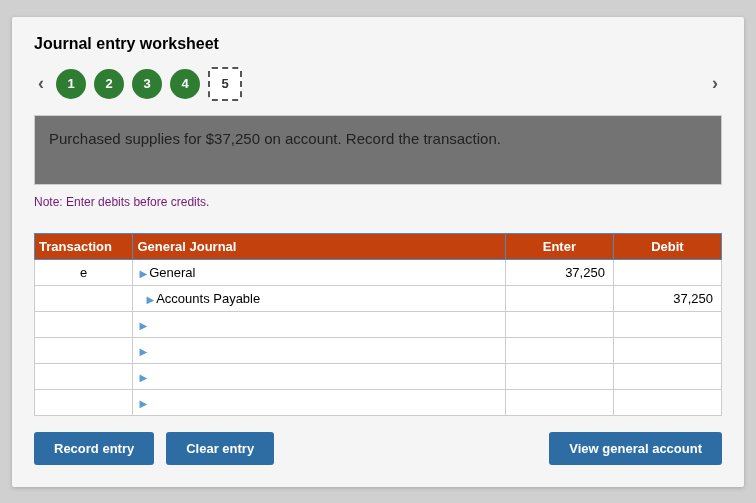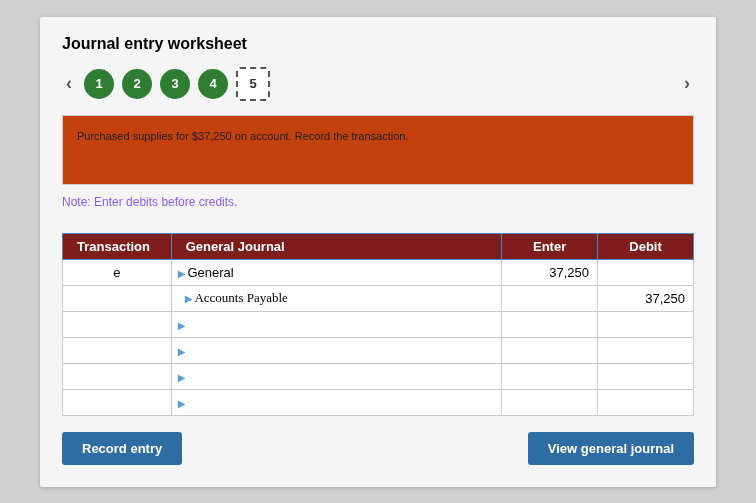--- a/index.html
+++ b/index.html
@@ -8,21 +8,21 @@
       font-size: 13px;
       background: #d0d0d0;
       display: flex;
       justify-content: center;
       align-items: center;
       min-height: 503px;
       width: 756px;
     }
     .main-card {
       background: #f5f5f5;
-      width: 676px;
+      width: 732px;
       padding: 18px 22px 22px 22px;
       border-radius: 2px;
       box-shadow: 0 1px 4px rgba(0,0,0,0.2);
     }
     .page-title {
       font-weight: bold;
       font-size: 16px;
       margin-bottom: 14px;
     }
     .nav-row {
@@ -60,43 +60,43 @@
       border-radius: 4px;
       width: 34px;
       height: 34px;
     }
     .nav-spacer { flex: 1; }
     .nav-arrow-right {
       margin-left: auto;
     }
     .description-box {
       border: 1px solid #ccc;
-      background: #c2410c;
+      background: #737373;
       padding: 12px 14px;
       margin-bottom: 10px;
       min-height: 70px;
       line-height: 1.5;
-      font-size: 11px;
+      font-size: 15px;
       color: #222;
     }
     .note-text {
-      color: #8b5cf6;
+      color: #701a75;
       font-size: 12px;
       margin-bottom: 24px;
     }
     .journal-table {
       width: 100%;
       border-collapse: collapse;
       margin-bottom: 16px;
     }
     .journal-table th {
-      background: #7f1d1d;
+      background: #c2410c;
       color: white;
       border: 1px solid #4a8bc4;
-      padding: 5px 14px;
+      padding: 5px 4px;
       text-align: center;
       font-size: 13px;
     }
     .journal-table th.left { text-align: left; }
     .journal-table td {
       border: 1px solid #ccc;
       padding: 4px 6px;
       height: 26px;
       font-size: 13px;
       background: white;
@@ -113,21 +113,20 @@
       text-align: right;
       padding-right: 8px;
     }
     .journal-table td.credit-col {
       width: 90px;
       text-align: right;
       padding-right: 8px;
     }
     .journal-table td.indent {
       padding-left: 13px;
-      font-family: Liberation Serif, serif;
     }
     .tri {
       display: inline-block;
       color: #5b9bd5;
       font-size: 10px;
       margin-right: 2px;
     }
     .buttons-row {
       display: flex;
       gap: 12px;
@@ -226,16 +225,17 @@
           <span class="tri">▶</span>
         </td>
         <td class="debit-col"></td>
         <td class="credit-col"></td>
       </tr>
     </tbody>
   </table>
 
   <div class="buttons-row">
     <button class="btn btn-blue">Record entry</button>
+    <button class="btn btn-blue">Clear entry</button>
     <span class="btn-spacer"></span>
-    <button class="btn btn-blue">View general journal</button>
+    <button class="btn btn-blue">View general account</button>
   </div>
 </div>
 
 </body></html>

